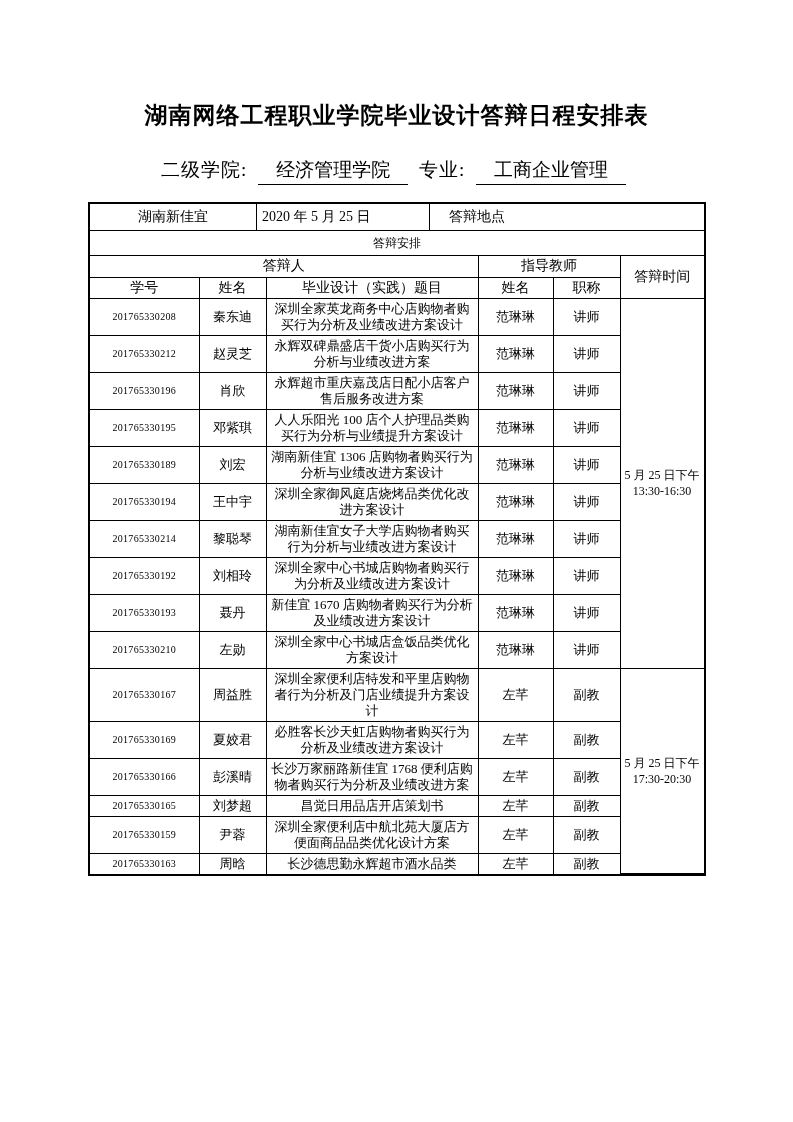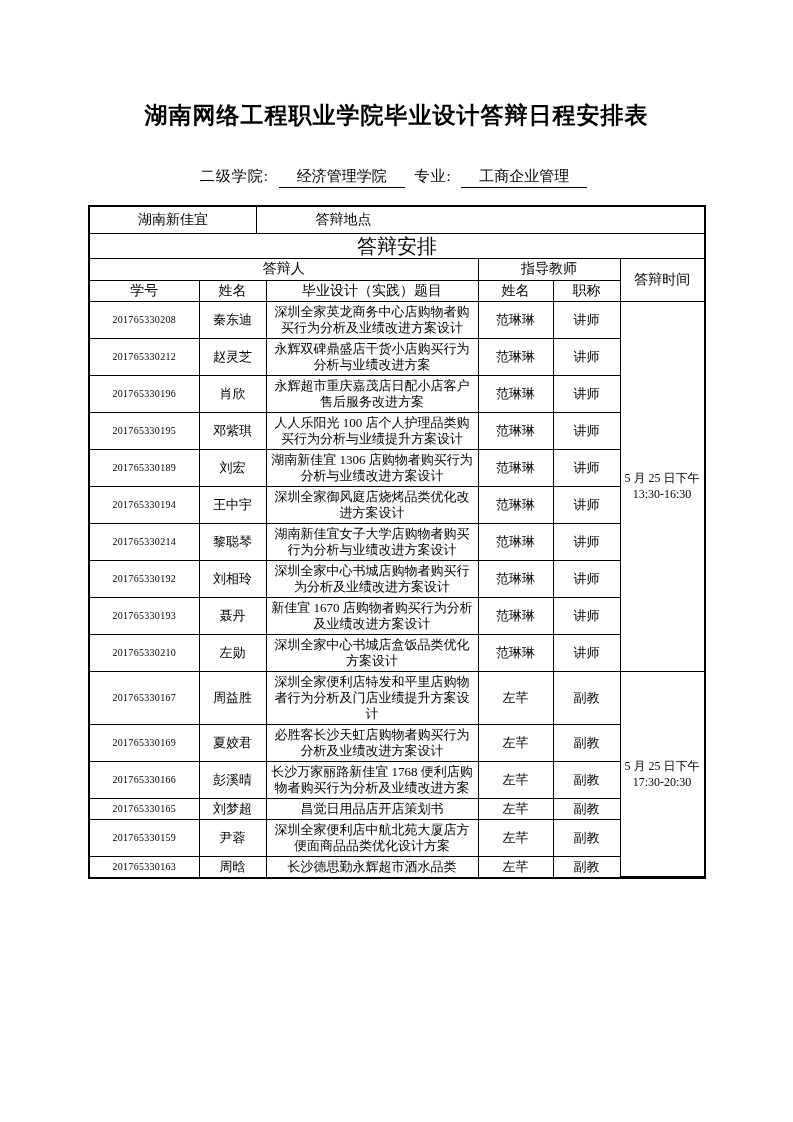--- a/index.html
+++ b/index.html
@@ -1,29 +1,29 @@
 <!DOCTYPE html>
 <html><head>
 <meta charset="utf-8">
 <style>
   html,body{margin:0;padding:0;background:#ffffff;}
   body{width:793px;height:1122px;font-family:"Liberation Serif","DejaVu Serif",serif;color:#000;}
   .sheet{position:relative;width:793px;height:938px;overflow:hidden;background:#fff;}
   .doc-title{padding-top:100px;margin:0;text-align:center;font-size:23px;font-weight:bold;letter-spacing:1px;}
-  .subtitle{margin-top:36px;text-align:center;font-size:15px;}
+  .subtitle{margin-top:26px;text-align:center;font-size:19px;}
   .subtitle .lbl{letter-spacing:1px;}
   .u{display:inline-block;border-bottom:1px solid #000;padding:0 18px 1px 18px;margin:0 6px;}
   .tbl{width:614px;margin:17px 0 0 88px;border:2px solid #000;box-sizing:content-box;}
   .irow{display:grid;border-bottom:1px solid #000;height:26px;font-size:14px;}
   .irow>div{display:flex;align-items:center;justify-content:center;border-right:1px solid #000;padding:0 5px;box-sizing:border-box;overflow:hidden;white-space:nowrap;}
   .irow>div:last-child{border-right:none;}
   .r1{grid-template-columns:167px 95px 114px 1fr;}
   .r23{grid-template-columns:167px 173px 94px 1fr;}
   .leftcell{justify-content:flex-start !important;}
-  .arr{height:24px;display:flex;align-items:center;justify-content:center;border-bottom:1px solid #000;font-size:20px;}
+  .arr{height:24px;display:flex;align-items:center;justify-content:center;border-bottom:1px solid #000;font-size:12px;}
   table.sched{width:614px;border-collapse:collapse;table-layout:fixed;font-size:13px;}
   .sched th,.sched td{border-right:1px solid #000;border-bottom:1px solid #000;font-weight:normal;padding:2px 3px;text-align:center;vertical-align:middle;line-height:16px;box-sizing:border-box;}
   .sched th{height:21px;font-size:14px;}
   .sched .lastcol{border-right:none;}
   .sched tr:last-child td{border-bottom:none;}
   .ttl{text-align:left;padding-left:7px;padding-right:4px;}
   .idcell{font-size:10px;letter-spacing:0.3px;}
   .timecell{font-size:12px;line-height:22px;white-space:pre-line;border-right:none;}
   .g2time{border-bottom:none;}
 </style>
@@ -40,20 +40,21 @@
     <span class="lbl">专业:</span>
     <span class="u">工商企业管理</span>
   </div>
 
   <div class="tbl">
 
 
 
     <div class="irow r23">
       <div>湖南新佳宜</div>
+      <div class="leftcell">2020 年 5 月 25 日</div>
       <div>答辩地点</div>
     </div>
 
     <div class="arr">答辩安排</div>
 
     <table class="sched">
       <colgroup>
         <col style="width:109px">
           <col style="width:67px">
           <col style="width:212px">

